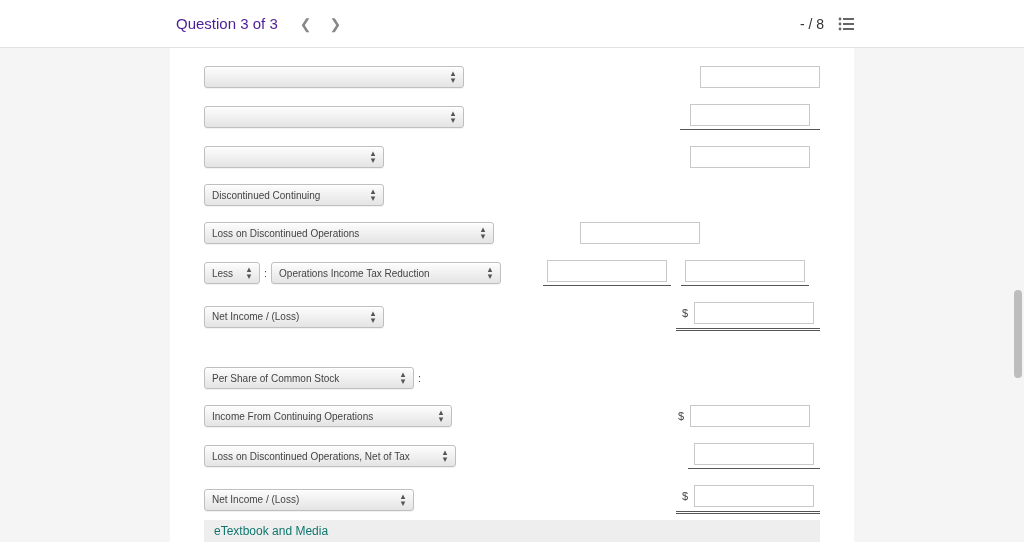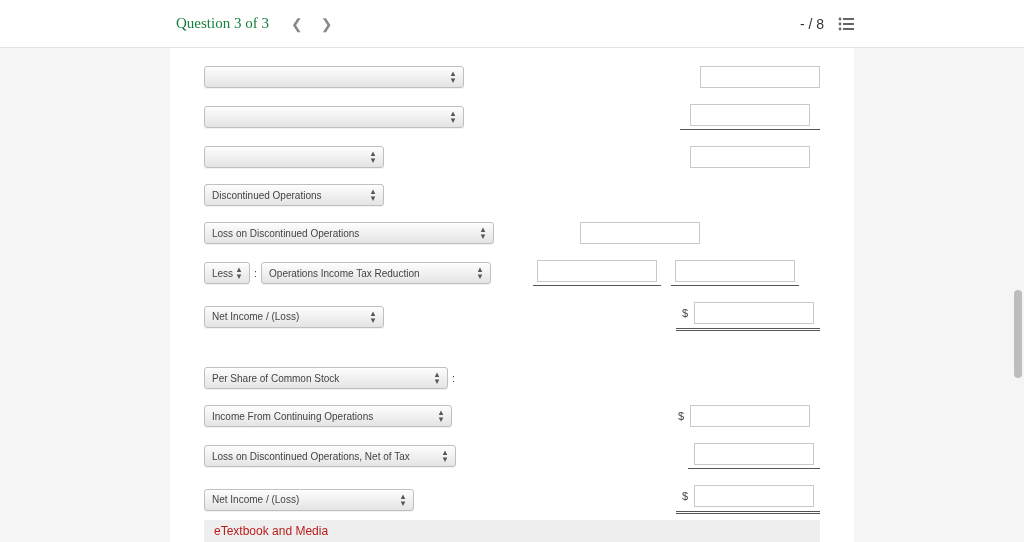--- a/index.html
+++ b/index.html
@@ -16,23 +16,22 @@
     top: 0; left: 0; right: 0;
     height: 48px;
     background: #fff;
     border-bottom: 1px solid #e2e2e2;
     display: flex;
     align-items: center;
     padding: 0 16px;
   }
   .topbar .title {
     font-size: 15px;
-    color: #15803d;
+    color: #4c1d95;
     margin-left: 160px;
-    font-family: Liberation Serif, serif;
   }
   .nav-arrows {
     display: flex;
     gap: 18px;
     margin-left: 22px;
     color: #888;
     font-size: 14px;
   }
   .nav-arrows span { cursor: pointer; }
   .score {
@@ -105,21 +104,21 @@
 
   .etext-bar {
     position: absolute;
     left: 34px;
     right: 34px;
     bottom: 0;
     height: 22px;
     background: #eeeeee;
     padding: 4px 10px 0 10px;
     font-size: 12px;
-    color: #b91c1c;
+    color: #0f766e;
   }
 
   .scroll-thumb {
     position: absolute;
     right: 2px;
     top: 290px;
     width: 8px;
     height: 88px;
     background: #bdbdbd;
     border-radius: 4px;
@@ -175,36 +174,36 @@
     <div class="sel" style="width:180px">
       <span></span>
       <span class="caret">▴<br>▾</span>
     </div>
     <div class="spacer"></div>
     <input class="txt" style="width: 120px; margin-right: 10px;">
   </div>
 
   <div class="row">
     <div class="sel" style="width:180px">
-      <span>Discontinued Operations</span>
+      <span>Discontinued Continuing</span>
       <span class="caret">▴<br>▾</span>
     </div>
   </div>
 
   <div class="row">
     <div class="sel" style="width:290px">
       <span>Loss on Discontinued Operations</span>
       <span class="caret">▴<br>▾</span>
     </div>
     <div style="width:86px"></div>
     <input class="txt" style="width: 120px;">
   </div>
 
   <div class="row">
-    <div class="sel" style="width:46px">
+    <div class="sel" style="width:56px">
       <span>Less</span>
       <span class="caret">▴<br>▾</span>
     </div>
     <span class="colon">:</span>
     <div class="sel" style="width:230px">
       <span>Operations Income Tax Reduction</span>
       <span class="caret">▴<br>▾</span>
     </div>
     <div style="width:42px"></div>
     <div class="underline" style="padding:0 4px 3px 4px;">
@@ -222,21 +221,21 @@
       <span class="caret">▴<br>▾</span>
     </div>
     <div class="spacer"></div>
     <div class="underline-dbl" style="padding:0 6px 4px 6px; display:flex; align-items:center;">
       <span class="dollar">$</span>
       <input class="txt" style="width: 120px;">
     </div>
   </div>
 
   <div class="row">
-    <div class="sel" style="width:244px">
+    <div class="sel" style="width:210px">
       <span>Per Share of Common Stock</span>
       <span class="caret">▴<br>▾</span>
     </div>
     <span class="colon">:</span>
   </div>
 
   <div class="row">
     <div class="sel" style="width:248px">
       <span>Income From Continuing Operations</span>
       <span class="caret">▴<br>▾</span>

